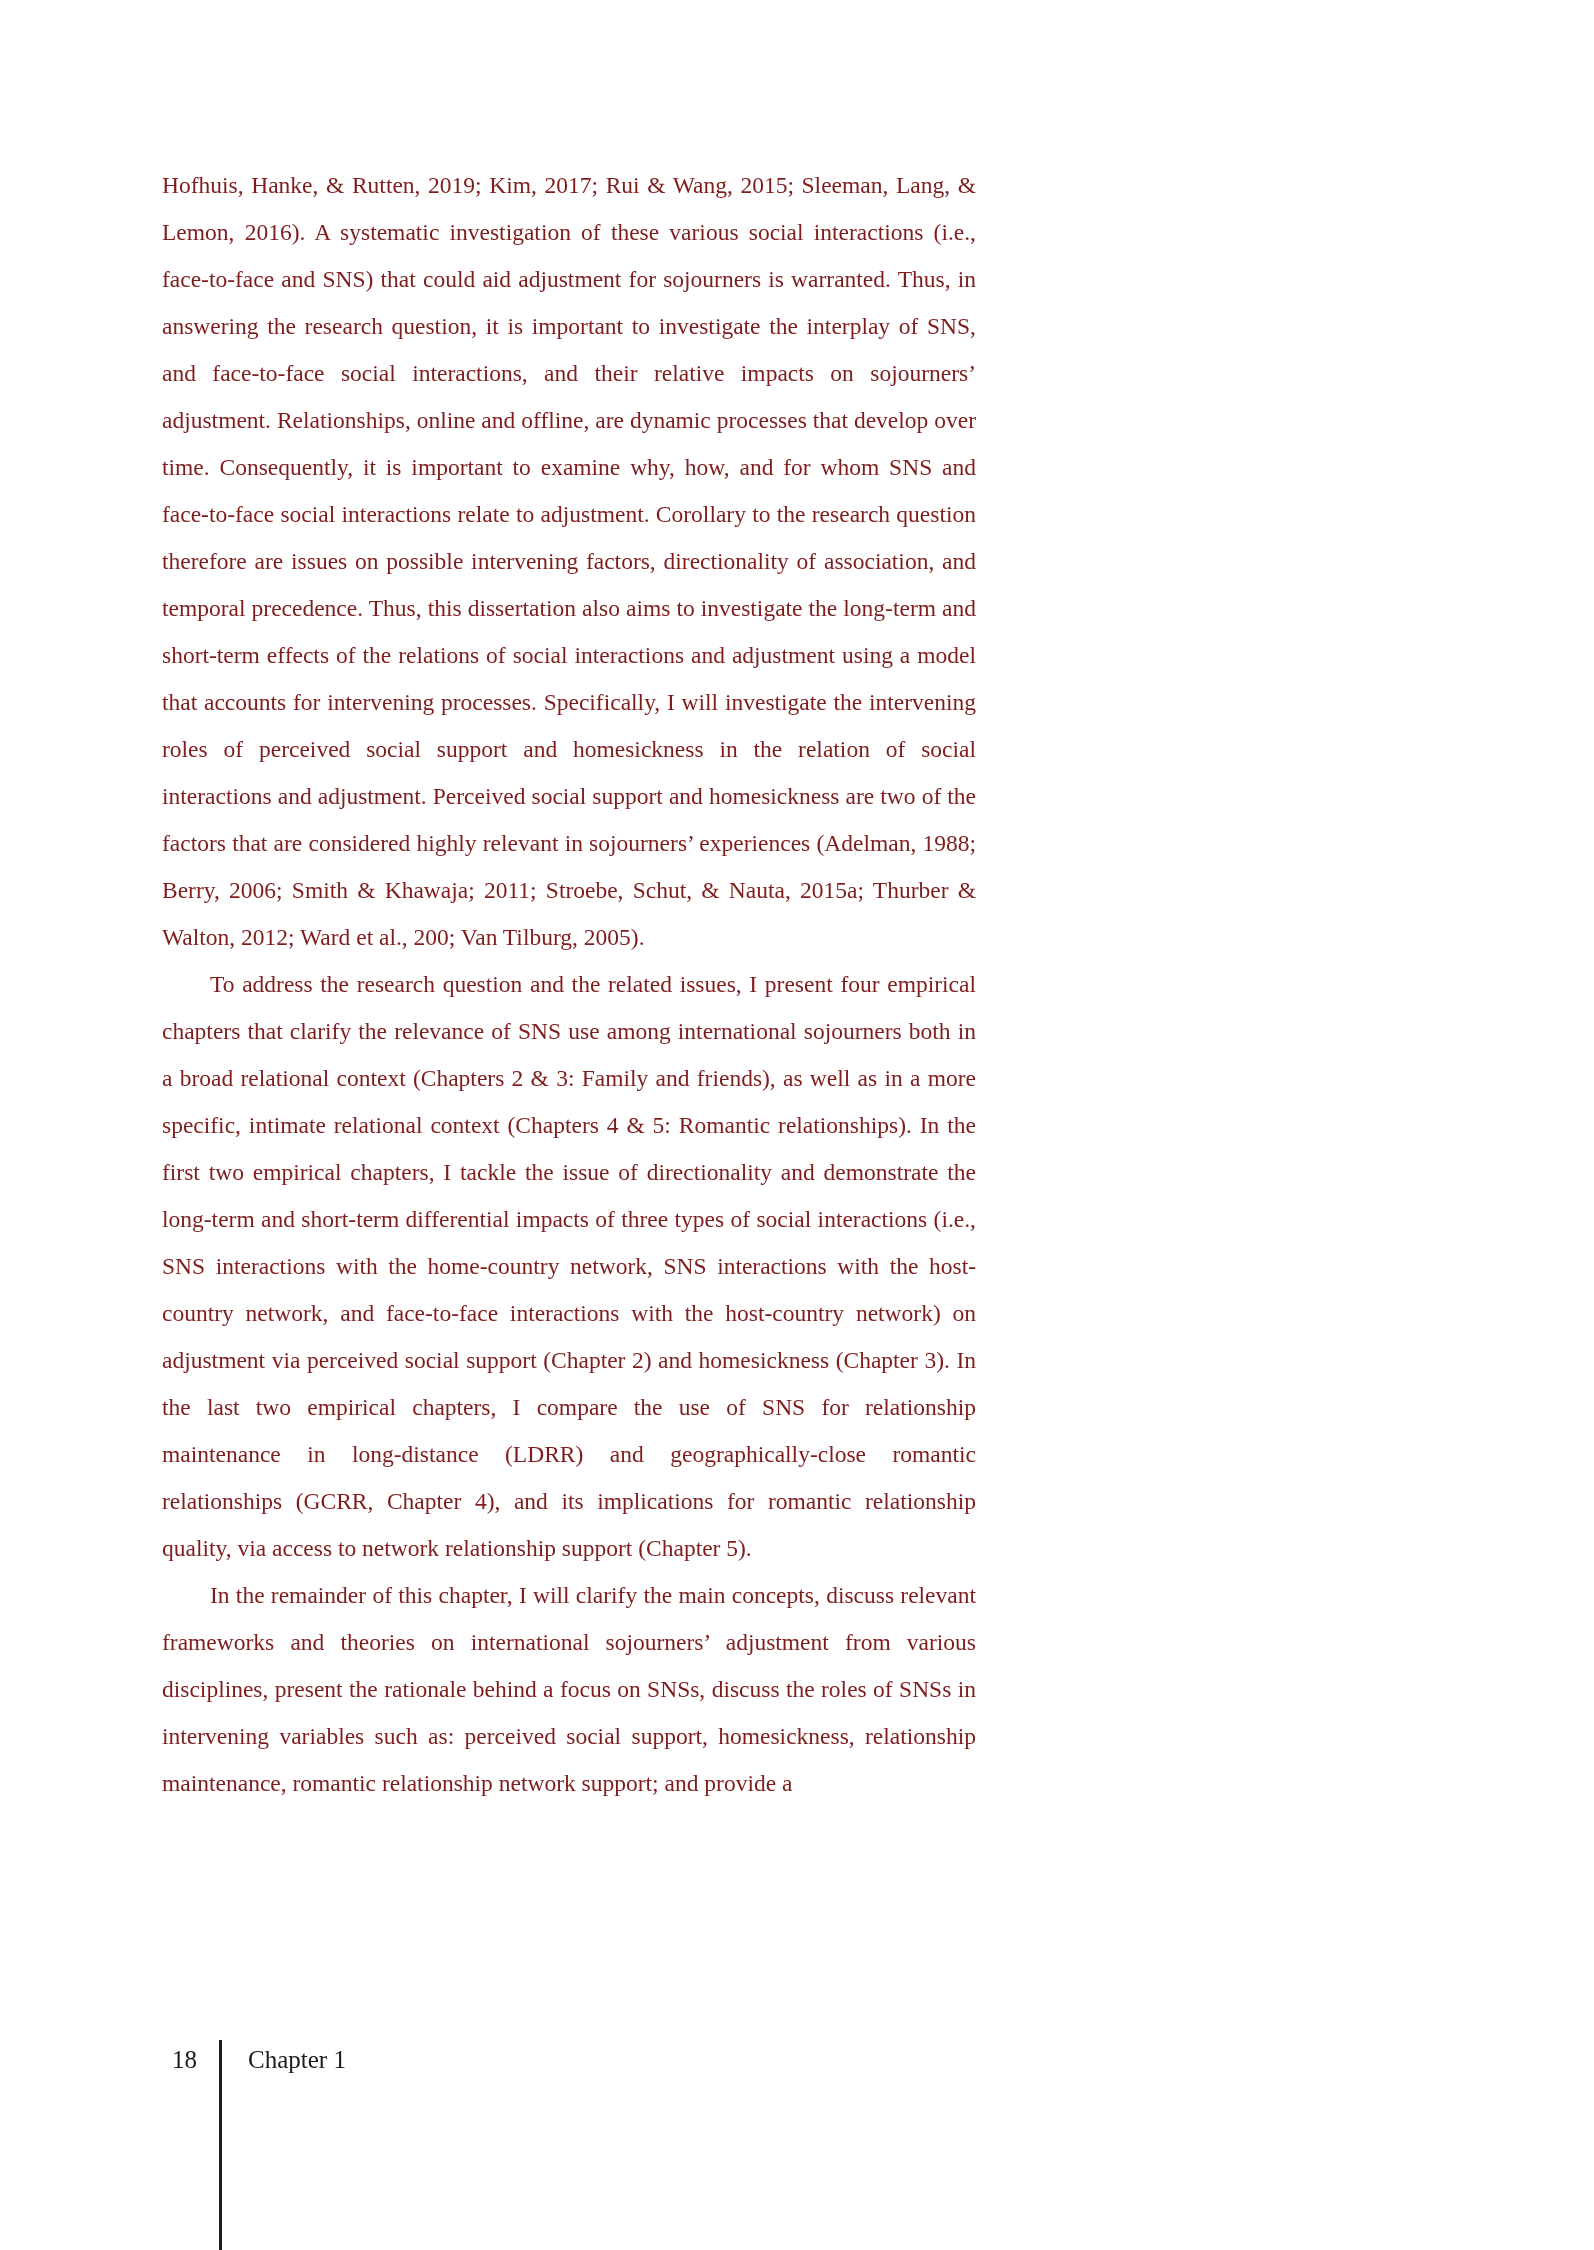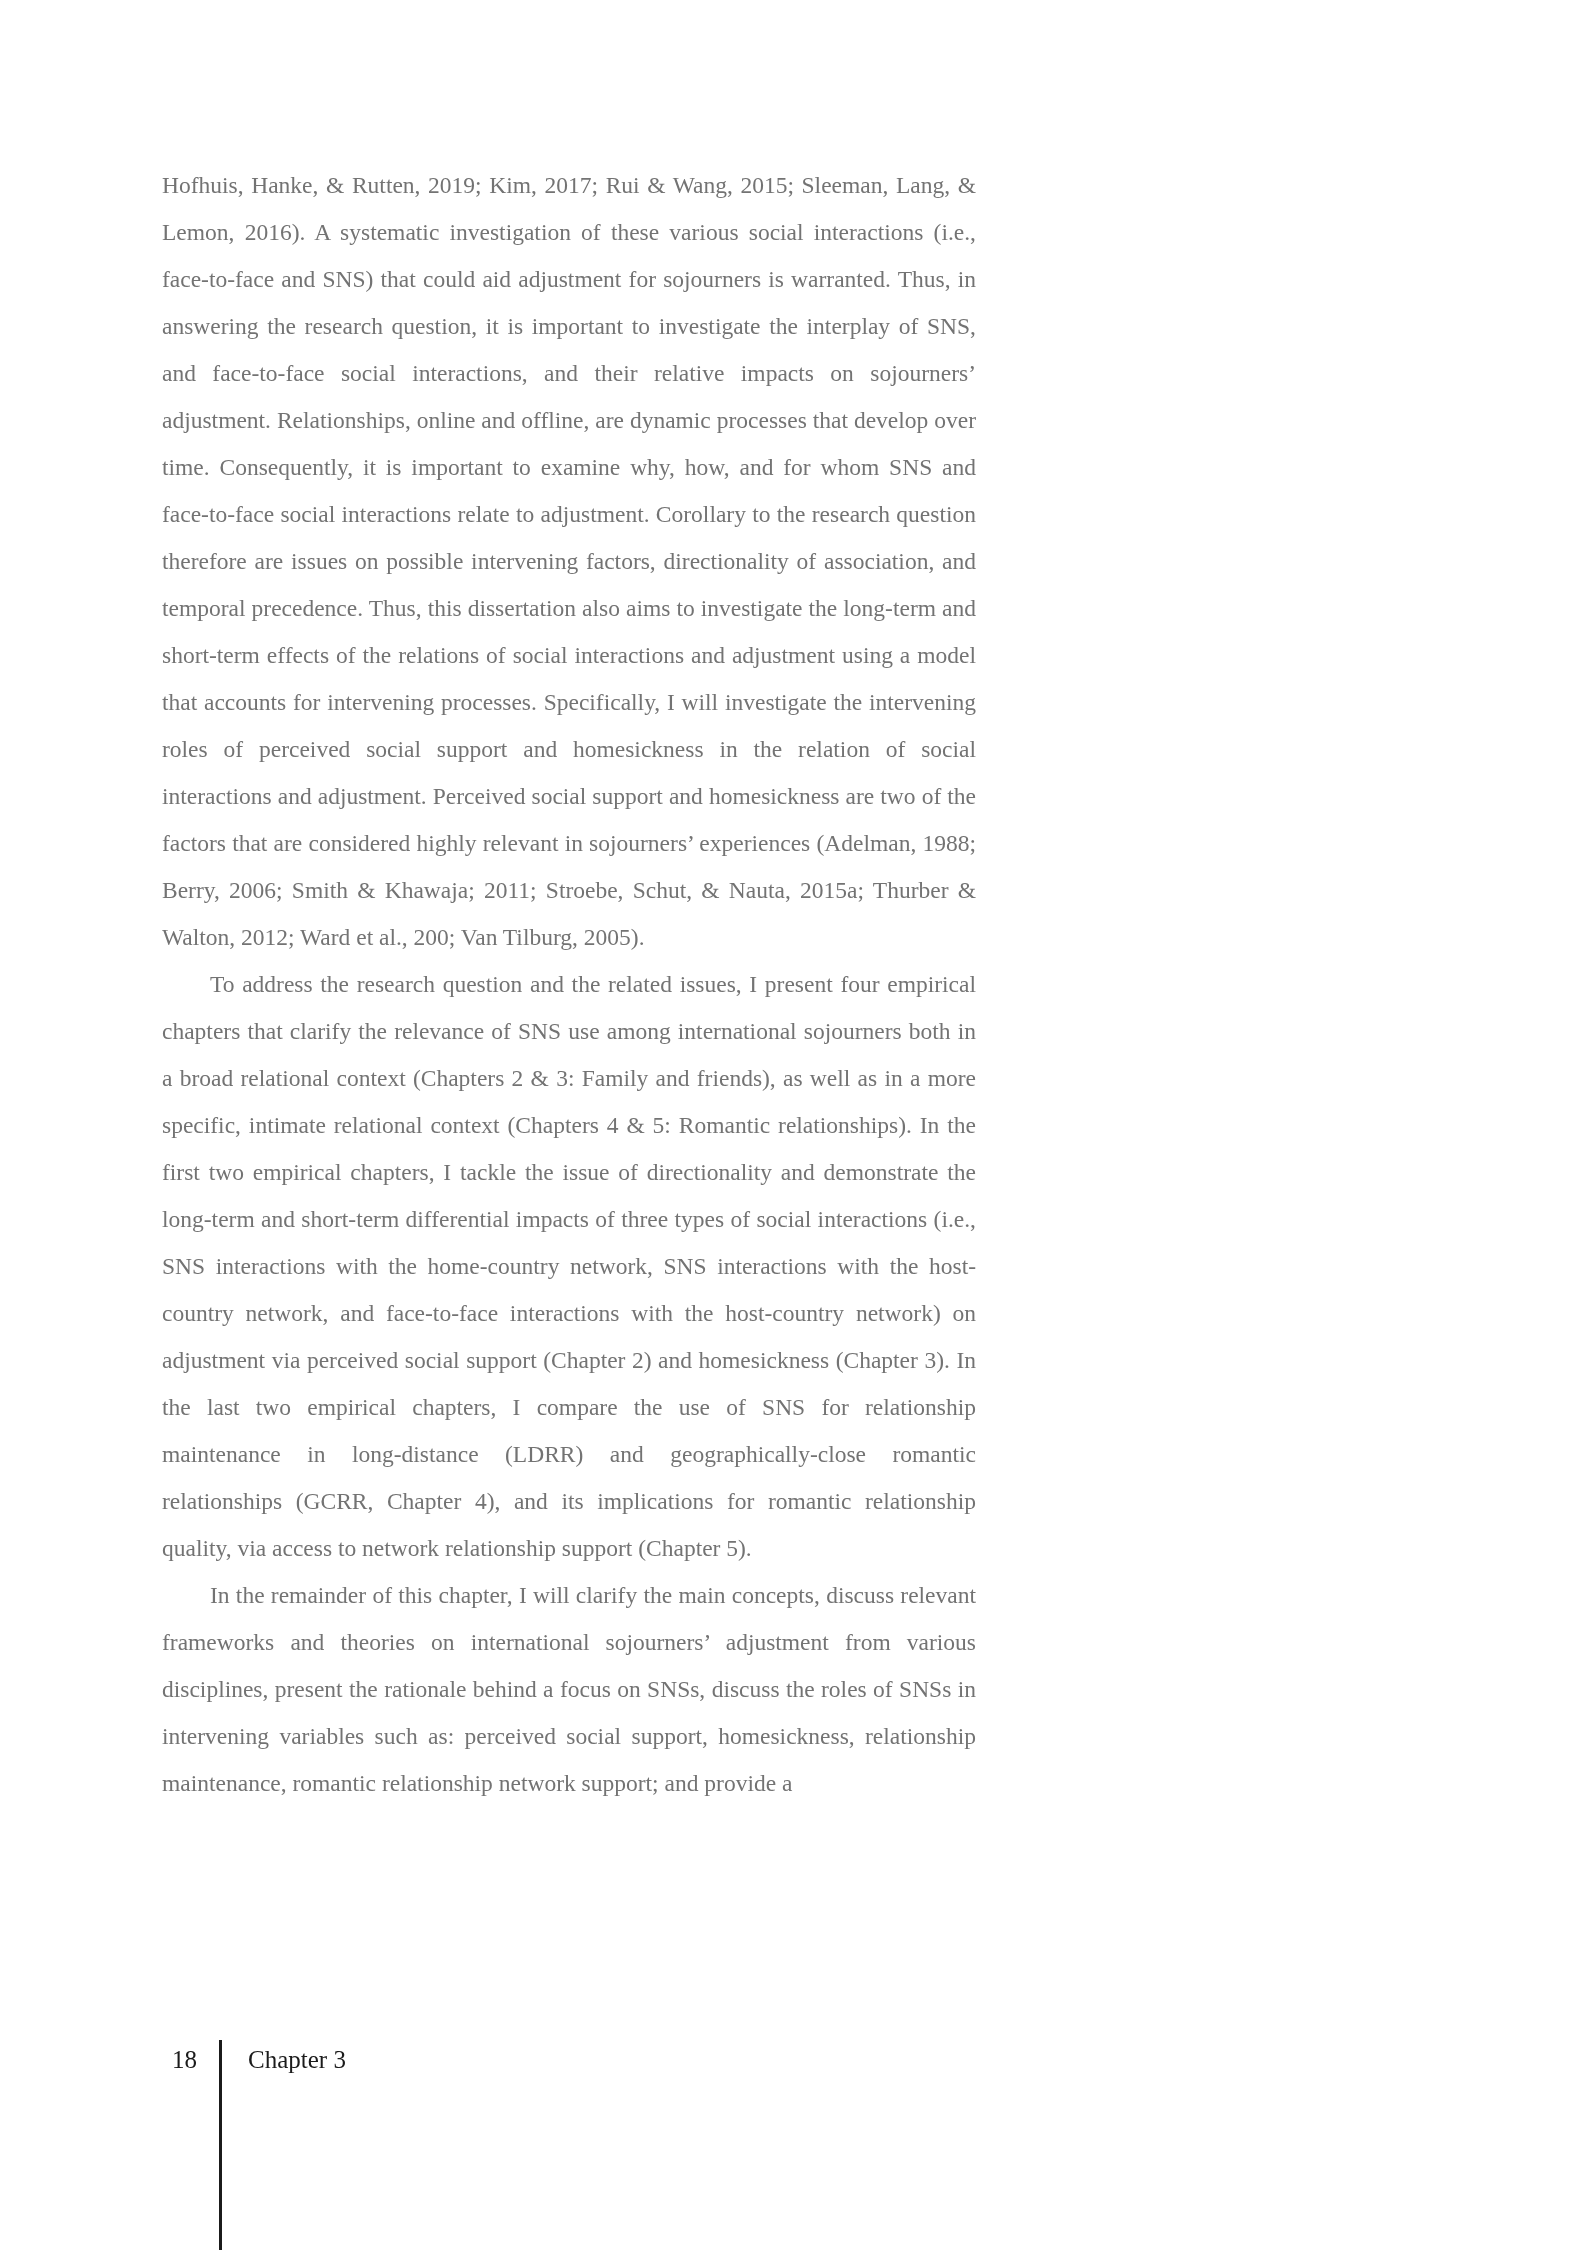--- a/index.html
+++ b/index.html
@@ -18,21 +18,21 @@
     overflow: hidden;
     color: #1b1b1b;
   }
   .text-block {
     position: absolute;
     left: 162px;
     top: 162px;
     width: 814px;
     font-size: 23.5px;
     line-height: 47px;
-    color: #737373;
+    color: #7f1d1d;
     text-align: justify;
     text-justify: inter-word;
   }
   .text-block p {
     margin: 0;
     padding: 0;
   }
   .text-block p.indent {
     text-indent: 48px;
   }
@@ -71,16 +71,16 @@
 
   <div class="text-block">
     <p class="para">Hofhuis, Hanke, &amp; Rutten, 2019; Kim, 2017; Rui &amp; Wang, 2015; Sleeman, Lang, &amp; Lemon, 2016). A systematic investigation of these various social interactions (i.e., face-to-face and SNS) that could aid adjustment for sojourners is warranted. Thus, in answering the research question, it is important to investigate the interplay of SNS, and face-to-face social interactions, and their relative impacts on sojourners’ adjustment. Relationships, online and offline, are dynamic processes that develop over time. Consequently, it is important to examine why, how, and for whom SNS and face-to-face social interactions relate to adjustment. Corollary to the research question therefore are issues on possible intervening factors, directionality of association, and temporal precedence. Thus, this dissertation also aims to investigate the long-term and short-term effects of the relations of social interactions and adjustment using a model that accounts for intervening processes. Specifically, I will investigate the intervening roles of perceived social support and homesickness in the relation of social interactions and adjustment. Perceived social support and homesickness are two of the factors that are considered highly relevant in sojourners’ experiences (Adelman, 1988; Berry, 2006; Smith &amp; Khawaja; 2011; Stroebe, Schut, &amp; Nauta, 2015a; Thurber &amp; Walton, 2012; Ward et al., 200; Van Tilburg, 2005).</p>
     <p class="para indent">To address the research question and the related issues, I present four empirical chapters that clarify the relevance of SNS use among international sojourners both in a broad relational context (Chapters 2 &amp; 3: Family and friends), as well as in a more specific, intimate relational context (Chapters 4 &amp; 5: Romantic relationships). In the first two empirical chapters, I tackle the issue of directionality and demonstrate the long-term and short-term differential impacts of three types of social interactions (i.e., SNS interactions with the home-country network, SNS interactions with the host-country network, and face-to-face interactions with the host-country network) on adjustment via perceived social support (Chapter 2) and homesickness (Chapter 3). In the last two empirical chapters, I compare the use of SNS for relationship maintenance in long-distance (LDRR) and geographically-close romantic relationships (GCRR, Chapter 4), and its implications for romantic relationship quality, via access to network relationship support (Chapter 5).</p>
     <p class="para indent">In the remainder of this chapter, I will clarify the main concepts, discuss relevant frameworks and theories on international sojourners’ adjustment from various disciplines, present the rationale behind a focus on SNSs, discuss the roles of SNSs in intervening variables such as: perceived social support, homesickness, relationship maintenance, romantic relationship network support; and provide a</p>
   </div>
 
   <div class="footer">
     <span class="page-num">18</span>
     <span class="footer-rule"></span>
-    <span class="chapter">Chapter 3</span>
+    <span class="chapter">Chapter 1</span>
   </div>
 
 </div>
 
 </body></html>

